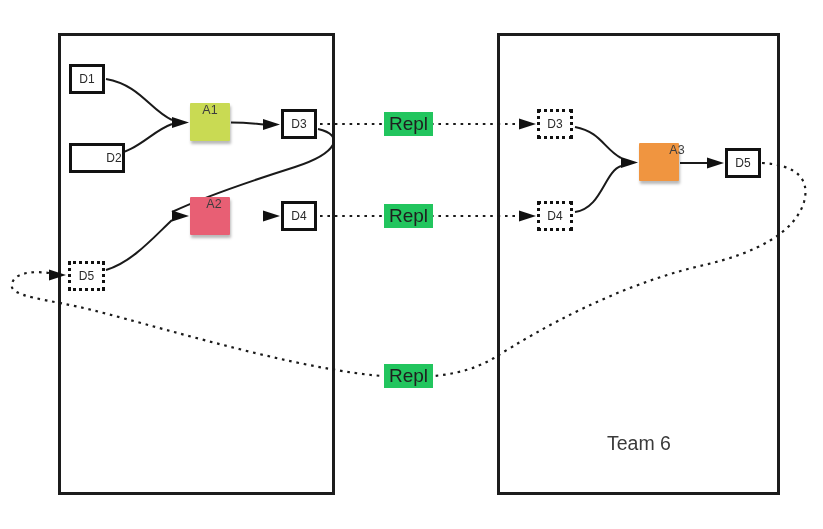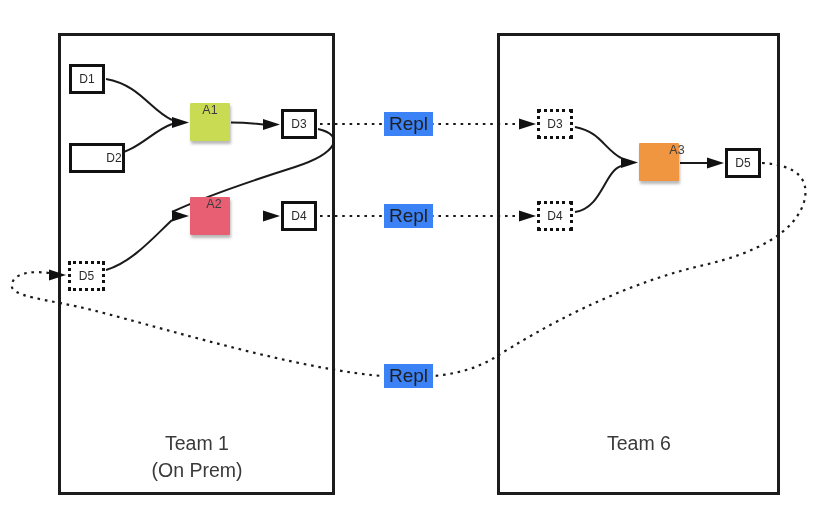--- a/index.html
+++ b/index.html
@@ -18,21 +18,21 @@
     font-size:12px;font-weight:400;color:#2a2a2a;z-index:2;letter-spacing:.2px;
   }
   .node.dotted{border-style:dotted;}
   .sticky{
     position:absolute;box-sizing:border-box;width:40px;height:38px;
     display:flex;align-items:flex-start;justify-content:center;
     font-size:12.5px;color:#3d3d3d;z-index:2;border-radius:1px;
     box-shadow:1px 3px 3px rgba(0,0,0,0.28);
   }
   .repl-label{
-    position:absolute;z-index:3;background:#3b82f6;padding:0 5px;
+    position:absolute;z-index:3;background:#22c55e;padding:0 5px;
     font-size:19px;color:#1f1f1f;line-height:24px;
   }
   .team-caption{
     position:absolute;z-index:2;text-align:center;color:#3a3a3a;
     font-size:19.5px;line-height:27px;width:160px;
   }
 </style>
 </head>
 <body>
 
@@ -113,21 +113,17 @@
     <span>A3</span>
   </div>
   <div class="node" style="left:725px;top:148px;width:36px;height:30px;">
     <span>D5</span>
   </div>
 
   <div class="repl-label" style="left:384px;top:112px;">Repl</div>
   <div class="repl-label" style="left:384px;top:204px;">Repl</div>
   <div class="repl-label" style="left:384px;top:364px;">Repl</div>
 
-  <div class="team-caption" style="left:117px;top:430px;">
-    <div>Team 1</div>
-    <div>(On Prem)</div>
-  </div>
   <div class="team-caption" style="left:559px;top:430px;">
     <div>Team 6</div>
   </div>
 
 </div>
 
 </body></html>

